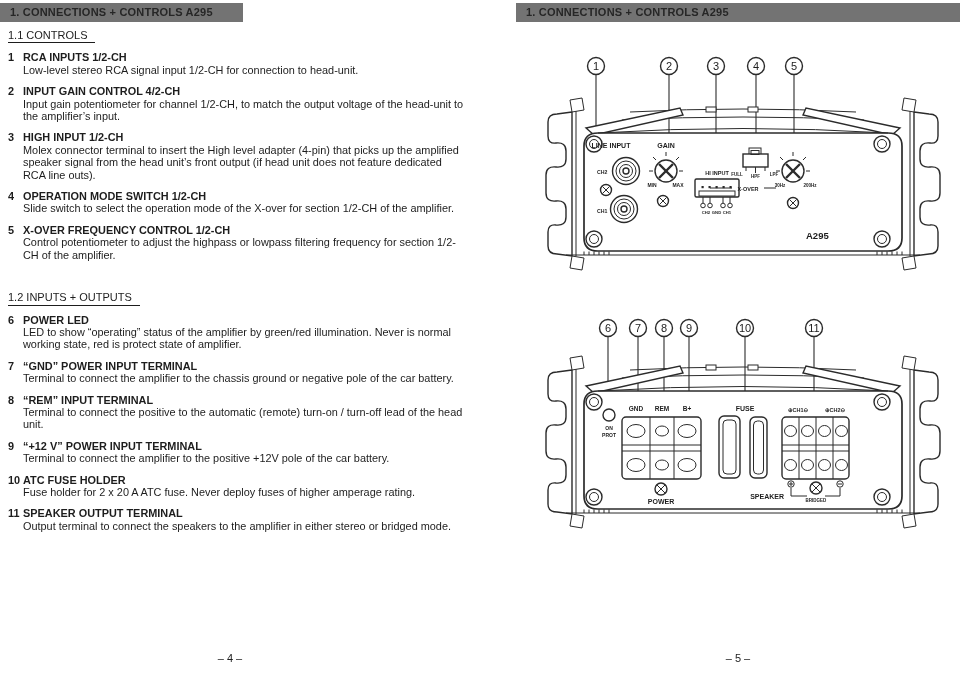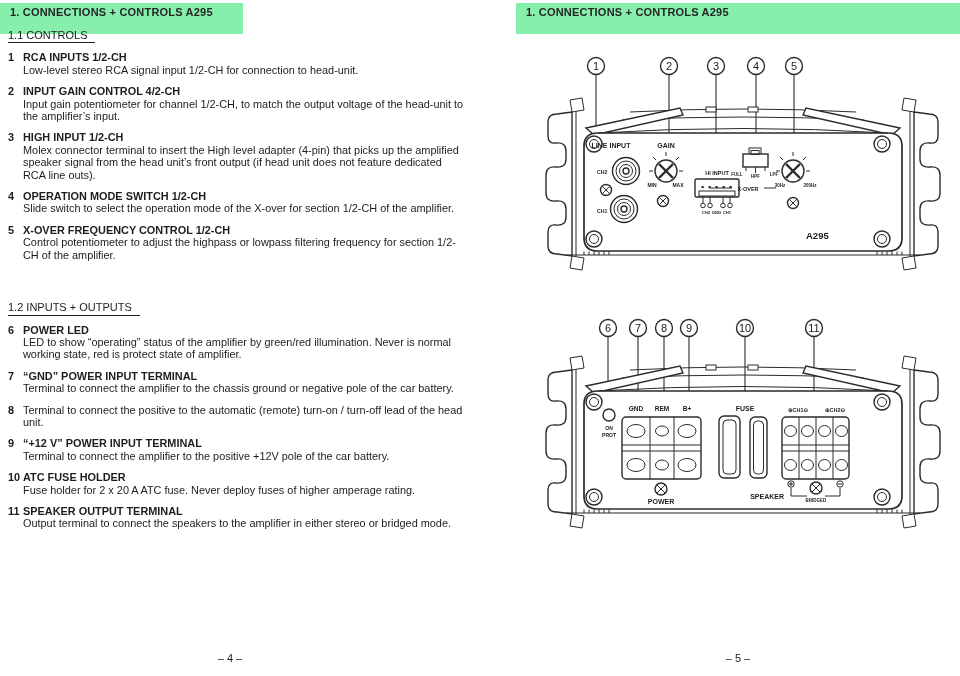--- a/index.html
+++ b/index.html
@@ -1,31 +1,31 @@
 <!DOCTYPE html>
 <html><head>
 <meta charset="utf-8">
 <style>
   * { margin:0; padding:0; box-sizing:border-box; }
   html,body { width:960px; height:676px; background:#ffffff; font-family:"Liberation Sans", sans-serif; color:#1d1d1d; overflow:hidden; }
   .page { position:absolute; top:0; height:676px; }
   #left-page  { left:0;   width:480px; }
   #right-page { left:480px; width:480px; }
 
-  .header-bar { position:absolute; top:3px; height:31px; background:#86efac;
+  .header-bar { position:absolute; top:3px; height:19px; background:#737373;
                 font-size:11px; font-weight:bold; line-height:19px; padding-left:10px; color:#262626;
                 letter-spacing:.2px; }
   #left-page  .header-bar { left:0; width:243px; }
   #right-page .header-bar { left:36px; width:444px; }
 
   .content { position:absolute; left:8px; top:29px; width:456px; font-size:10.9px; line-height:12.4px; }
   .section-title { display:inline-block; font-weight:normal; font-size:11px;
                    border-bottom:1.4px solid #1d1d1d; padding:0 8px 1px 0; margin-bottom:8px; }
   .section { margin-bottom:0; }
-  .section + .section { margin-top:40px; }
+  .section + .section { margin-top:30px; }
   .item { display:flex; margin-bottom:9px; }
   .item .num { width:15px; flex:none; font-weight:bold; }
   .item .title { font-weight:bold; }
   .pagenum { position:absolute; bottom:12px; font-size:11px; text-align:center; }
   #left-page  .pagenum { left:0;   width:460px; }
   #right-page .pagenum { left:36px; width:444px; }
 
   svg { font-family:"Liberation Sans", sans-serif; }
   .diagram { position:absolute; left:46px; width:434px; height:266px; }
   #top-diagram    { top:48px; }
@@ -107,20 +107,21 @@
         <span class="num">7</span>
         <div>
           <div class="title">“GND” POWER INPUT TERMINAL</div>
           <div class="desc">Terminal to connect the amplifier to the chassis ground or negative pole of the car battery.</div>
         </div>
       </div>
 
       <div class="item">
         <span class="num">8</span>
         <div>
+          <div class="title">“REM” INPUT TERMINAL</div>
           <div class="desc">Terminal to connect the positive to the automatic (remote) turn-on / turn-off lead of the head unit.</div>
         </div>
       </div>
 
       <div class="item">
         <span class="num">9</span>
         <div>
           <div class="title">“+12 V” POWER INPUT TERMINAL</div>
           <div class="desc">Terminal to connect the amplifier to the positive +12V pole of the car battery.</div>
         </div>

